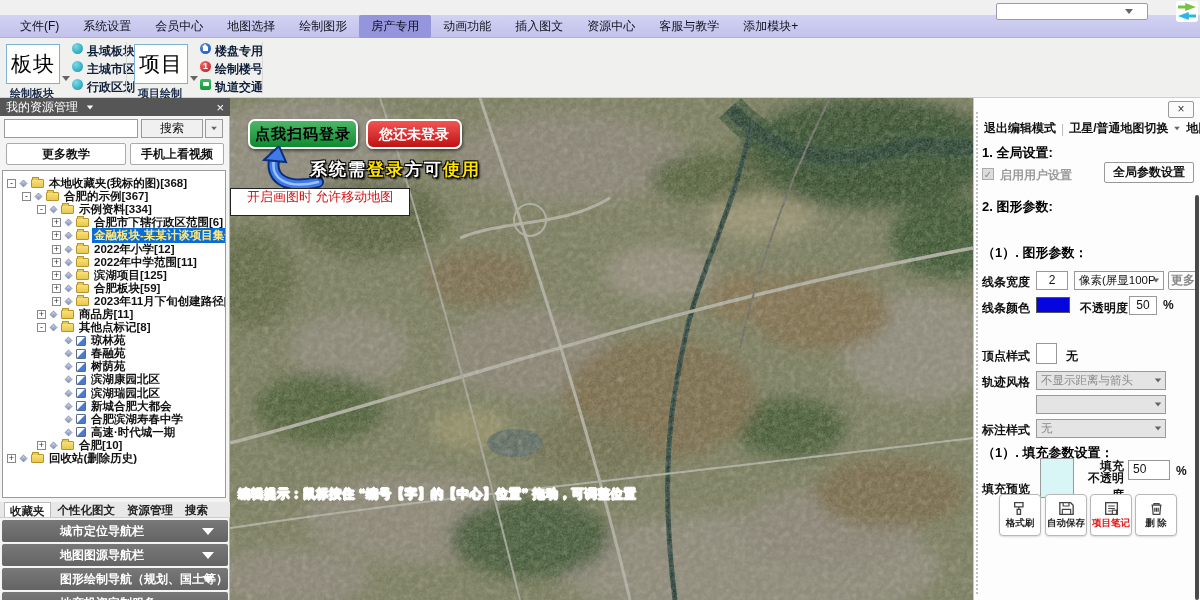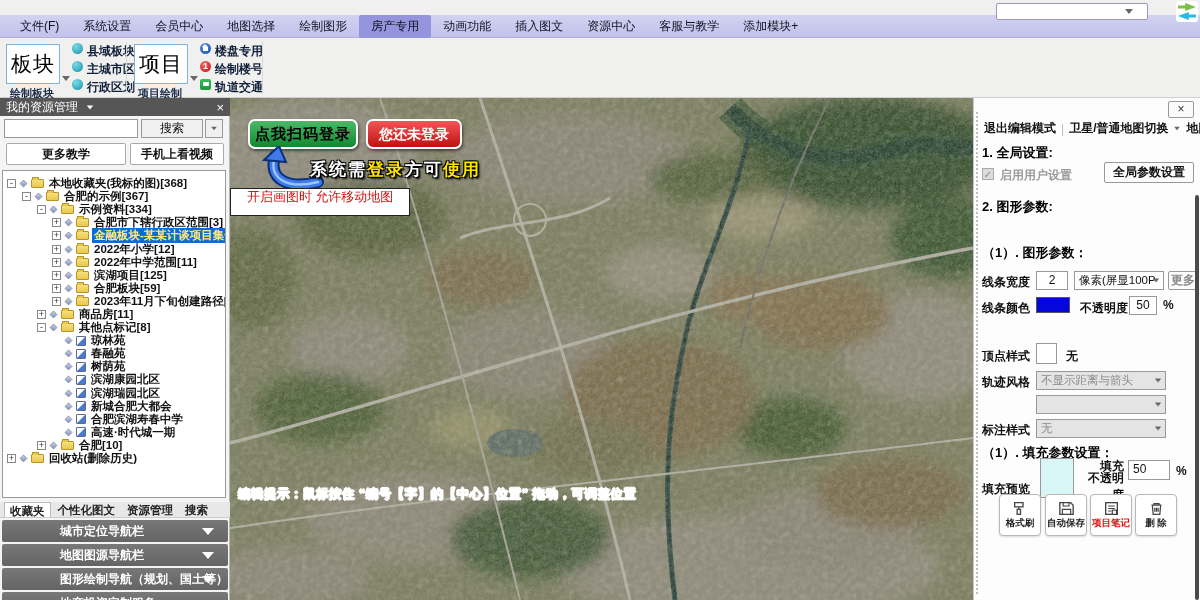--- a/index.html
+++ b/index.html
@@ -231,21 +231,21 @@
             <span class="fold"></span>
 
             <span class="lbl">示例资料[334]</span>
           </div>
 
           <div class="tree-row t-folder" style="padding-left: 49px;">
             <span class="exp">+</span>
             <span class="dia"></span>
             <span class="fold"></span>
 
-            <span class="lbl">合肥市下辖行政区范围[3]</span>
+            <span class="lbl">合肥市下辖行政区范围[6]</span>
           </div>
 
           <div class="tree-row selected t-folder" style="padding-left: 49px;">
             <span class="exp">+</span>
             <span class="dia"></span>
             <span class="fold"></span>
 
             <span class="lbl">金融板块-某某计谈项目集合[10</span>
           </div>
 

